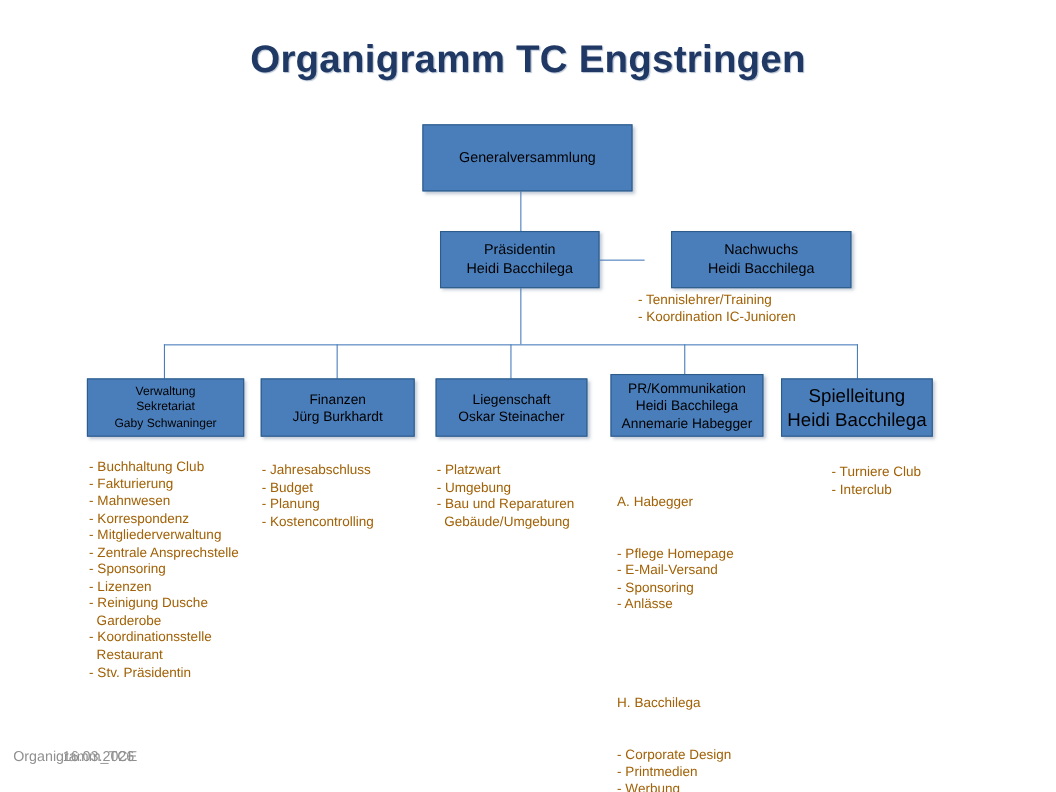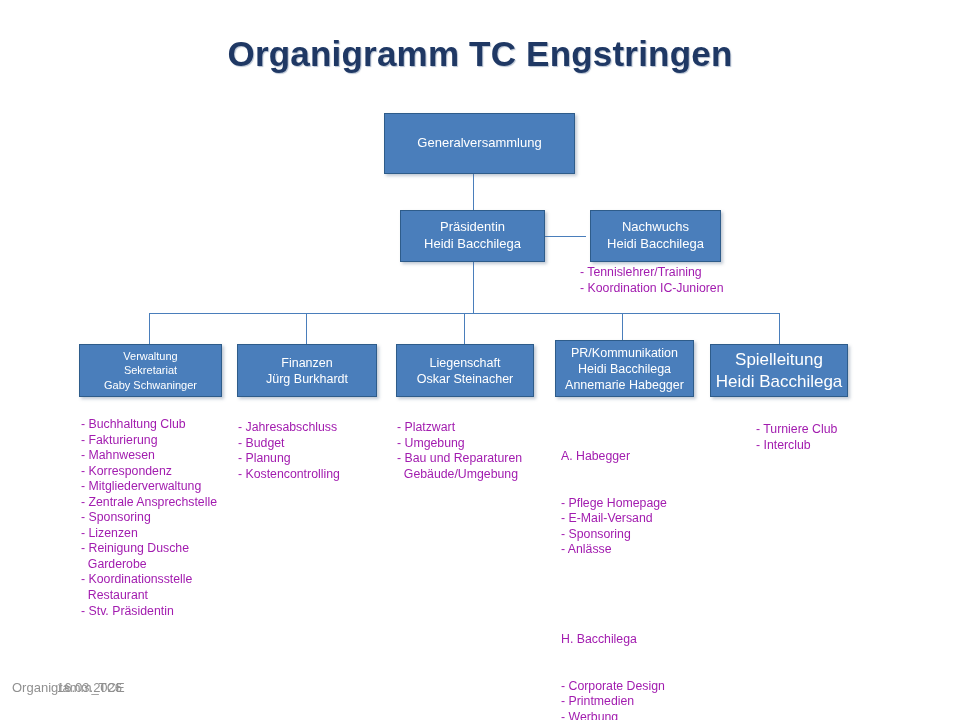--- a/index.html
+++ b/index.html
@@ -33,35 +33,35 @@
     text-shadow: 1px 1px 1px rgba(120,140,170,0.55);
     white-space: nowrap;
   }
 
   
   .node {
     position: absolute;
     box-sizing: border-box;
     background: #4a7ebb;
     border: 1.6px solid #2e5c8a;
-    color: #ffffff;
+    color: #000000;
     display: flex;
     flex-direction: column;
     align-items: center;
     justify-content: center;
     text-align: center;
     line-height: 1.28;
     box-shadow: 2px 2px 3px rgba(90,110,140,0.38);
     z-index: 4;
   }
   .node .ln { display: block; white-space: nowrap; }
 
   #node-gv      { left: 384px; top: 113px; width: 191px; height: 61px; font-size: 13px; }
   #node-pres    { left: 400px; top: 210px; width: 145px; height: 52px; font-size: 13px; }
-  #node-nach    { left: 590px; top: 210px; width: 131px; height: 52px; font-size: 13px; }
+  #node-nach    { left: 610px; top: 210px; width: 164px; height: 52px; font-size: 13px; }
 
   #node-verw    { left:  79px; top: 344px; width: 143px; height: 53px; font-size: 11px; }
   #node-fin     { left: 237px; top: 344px; width: 140px; height: 53px; font-size: 12.5px; }
   #node-lieg    { left: 396px; top: 344px; width: 138px; height: 53px; font-size: 12.5px; }
   #node-pr      { left: 555px; top: 340px; width: 139px; height: 57px; font-size: 12.5px; }
   #node-spiel   { left: 710px; top: 344px; width: 138px; height: 53px; font-size: 17px; }
 
   
   .conn {
     position: absolute;
@@ -78,21 +78,21 @@
   #c-d1          { left: 149px;   top: 312.5px; height: 32px; }
   #c-d2          { left: 306px;   top: 312.5px; height: 32px; }
   #c-d3          { left: 464px;   top: 312.5px; height: 32px; }
   #c-d4          { left: 622px;   top: 312.5px; height: 28px; }
   #c-d5          { left: 779px;   top: 312.5px; height: 32px; }
 
   
   .notes {
     position: absolute;
     font-size: 12.3px;
-    color: #a21caf;
+    color: #a16207;
     line-height: 1.265;
     white-space: pre;
     z-index: 3;
   }
   .notes .nl { display: block; }
   .notes .hd { display: block; }
   .notes .sp { display: block; height: 12px; }
 
   #notes-nach   { left: 580px; top: 265px; }
   #notes-verw   { left:  81px; top: 417px; }

